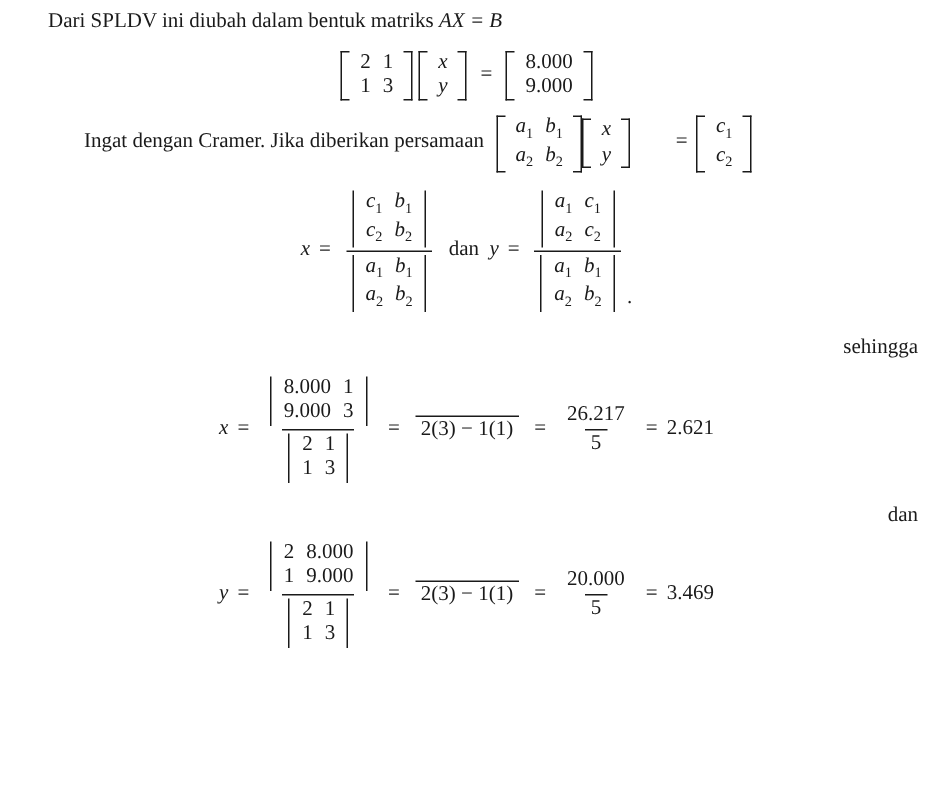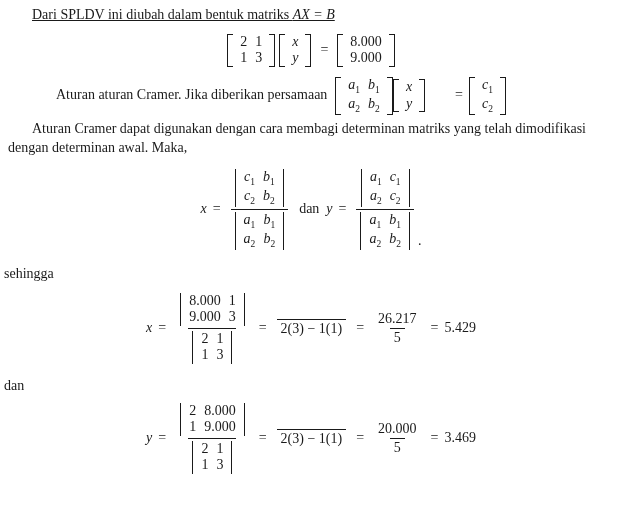--- a/index.html
+++ b/index.html
@@ -90,24 +90,24 @@
   .eqline {
     display: flex;
     justify-content: center;
     align-items: center;
     gap: 0;
   }
   .op { margin: 0 6px; }
   .opw { margin: 0 9px; }
   .txt-op { font-style: normal; margin: 0 7px; }
 
-  .lbl { padding-left: 8px; }
+  .lbl { padding-left: 8px; text-align: right; }
 
   
-  .block { margin-top: 0; text-decoration: underline; }
+  .block { margin-top: 0; }
 </style>
 </head>
 <body>
 
 <div class="page">
 
   <p class="para indent block" style="padding-top:6px;">
     <span>Dari SPLDV ini diubah dalam bentuk matriks </span><span class="it">AX = B</span>
   </p>
 
@@ -159,21 +159,21 @@
                 <td class="num">9.000</td>
               </tr>
         </tbody>
           </table>
       <span class="bar-r"></span>
         </span>
     </span>
   </div>
 
   <div class="para indent" style="margin-top:8px; display:flex; align-items:center; flex-wrap:nowrap;">
-    <span style="white-space:nowrap; margin-left:24px;">Aturan aturan Cramer. Jika diberikan persamaan</span>
+    <span style="white-space:nowrap; margin-left:24px;">Ingat dengan Cramer. Jika diberikan persamaan</span>
     <span class="mrow" style="margin-left:8px;">
       <span class="bracket">
           <span class="bar-l"></span>
         <table class="mtx">
           <tbody>
               <tr>
             <td><span>a</span><sub>1</sub></td>
             <td><span>b</span><sub>1</sub></td>
           </tr>
           <tr>
@@ -213,21 +213,20 @@
           <tr>
                 <td><span>c</span><sub>2</sub></td>
               </tr>
         </tbody>
           </table>
       <span class="bar-r"></span>
         </span>
     </span>
   </div>
 
-  <p class="para indent" style="margin-top:4px; padding-right:14px;">Aturan Cramer dapat digunakan dengan cara membagi determinan matriks yang telah dimodifikasi dengan determinan awal. Maka,</p>
 
   <div class="eqline" style="margin-top:10px;">
     <span class="it">x</span>
     <span class="op">=</span>
     <span class="frac">
       <span class="numer">
         <span class="mrow">
           <span class="bracket plain">
               <span class="bar-l"></span>
             <table class="mtx">
@@ -365,21 +364,21 @@
     <span class="op">=</span>
     <span class="frac">
       <span class="denom">2(3) − 1(1)</span>
     </span>
     <span class="op">=</span>
     <span class="frac">
       <span class="numer">26.217</span>
       <span class="denom">5</span>
     </span>
     <span class="op">=</span>
-    <span>5.429</span>
+    <span>2.621</span>
   </div>
 
   <p class="para lbl" style="margin-top:12px; padding-left:4px;">dan</p>
 
   <div class="eqline" style="margin-top:6px;">
     <span class="it">y</span>
     <span class="op">=</span>
     <span class="frac">
       <span class="numer">
         <span class="mrow">

